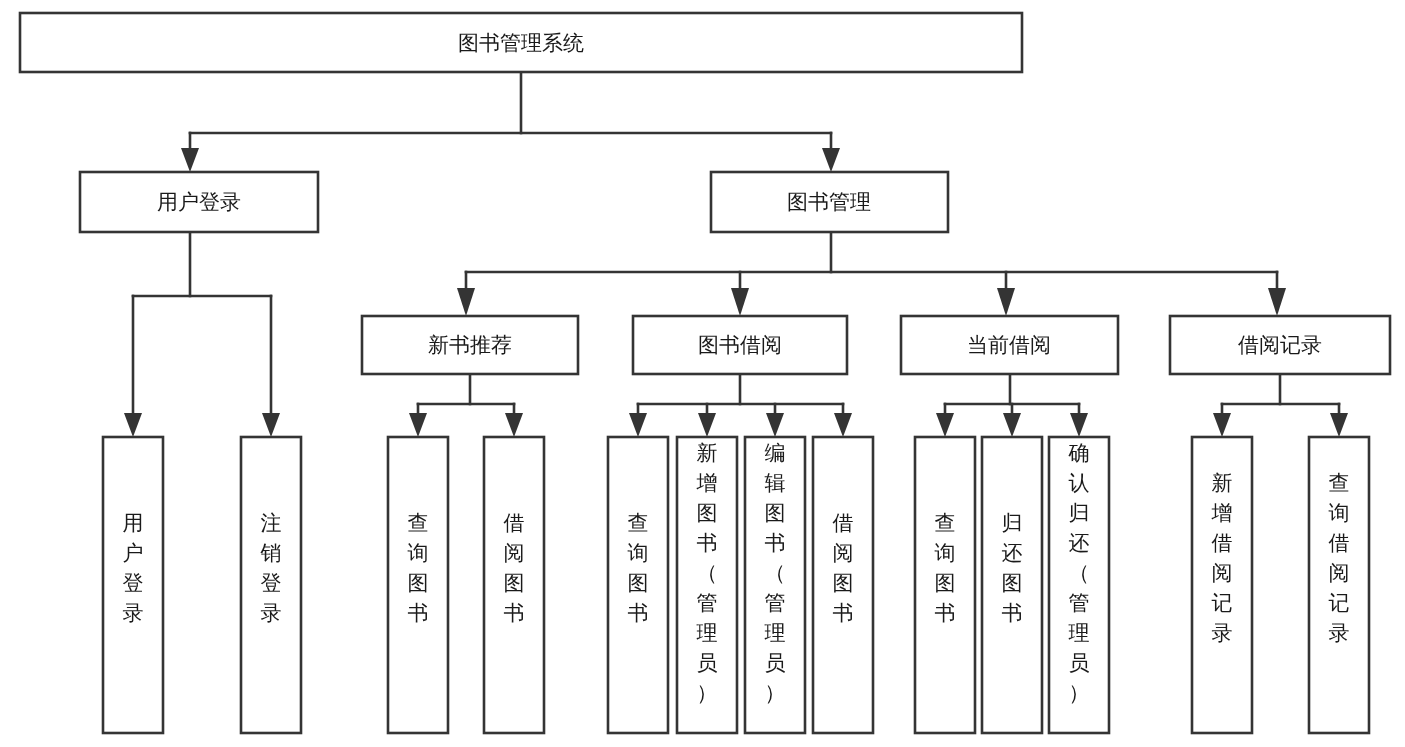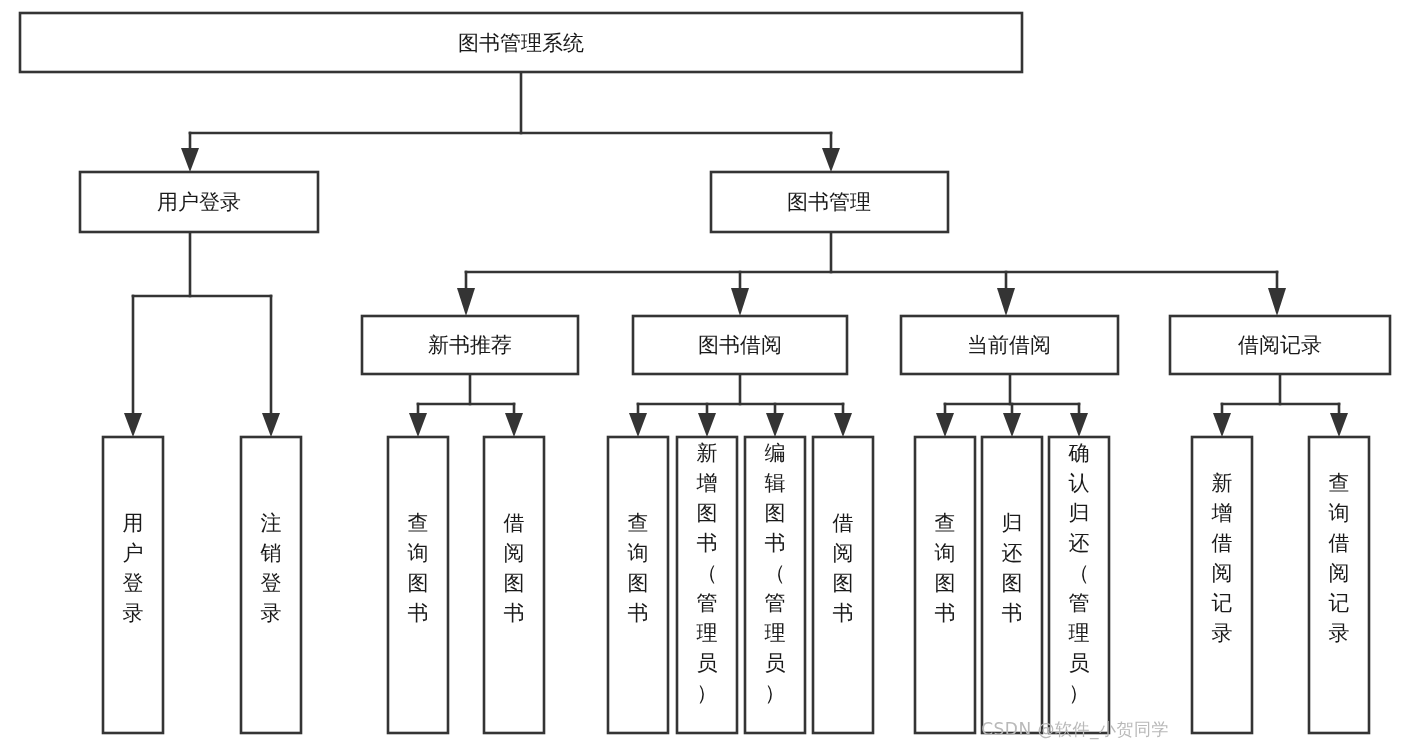--- a/index.html
+++ b/index.html
@@ -229,14 +229,13 @@
       <text class="node-label-v" x="1222" y="490"><tspan x="1222" y="490">新</tspan><tspan x="1222" y="520">增</tspan><tspan x="1222" y="550">借</tspan><tspan x="1222" y="580">阅</tspan><tspan x="1222" y="610">记</tspan><tspan x="1222" y="640">录</tspan></text>
     </g>
 
     <g>
       <rect class="node-box" x="1309" y="437" width="60" height="296"></rect>
       <text class="node-label-v" x="1339" y="490"><tspan x="1339" y="490">查</tspan><tspan x="1339" y="520">询</tspan><tspan x="1339" y="550">借</tspan><tspan x="1339" y="580">阅</tspan><tspan x="1339" y="610">记</tspan><tspan x="1339" y="640">录</tspan></text>
     </g>
 
   </svg>
 
-  <div class="watermark">CSDN @软件_小贺同学</div>
 </div>
 
 </body></html>

